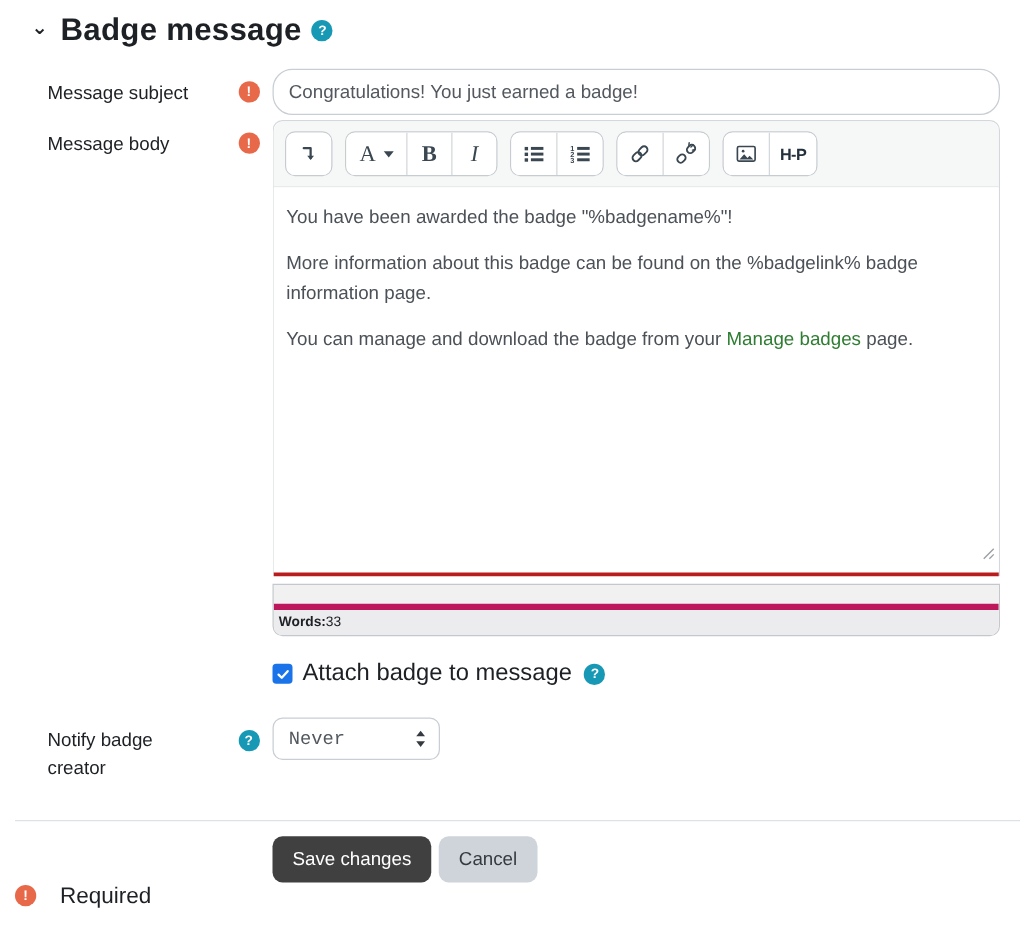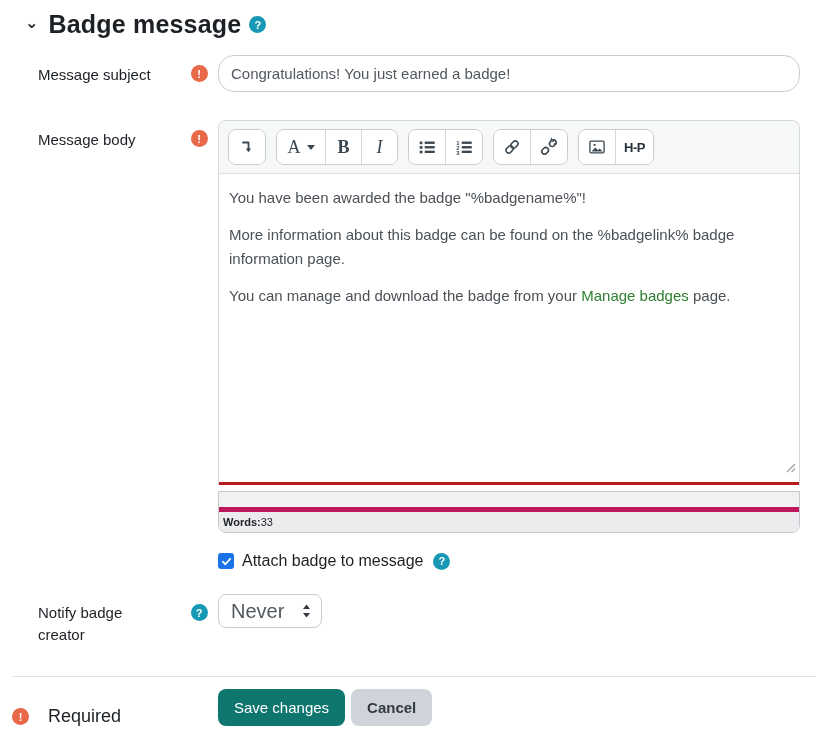--- a/index.html
+++ b/index.html
@@ -24,21 +24,21 @@
   .req-badge {
     display:inline-flex; align-items:center; justify-content:center;
     width:17px; height:17px; border-radius:50%;
     background:#e8684a; color:#fff; font-size:11px; font-weight:700; flex:0 0 auto;
   }
 
   
   .form-row { display:grid; grid-template-columns:142px 38px 582px; margin-left:38px; }
   .form-row .label-cell { font-size:15px; padding-top:9px; line-height:1.45; }
   .form-row .icon-cell { display:flex; justify-content:center; padding-top:10px; }
-  .row-subject { margin-bottom:28px; }
+  .row-subject { margin-bottom:4px; }
   .row-body { margin-bottom:18px; }
 
   .text-input {
     width:582px; height:37px; border:1px solid #c9ced4; border-radius:16px;
     padding:0 12px; font-size:15px; color:#52585e;
     font-family:"Liberation Sans","DejaVu Sans",sans-serif; background:#fff; outline:none;
   }
 
   
   .editor-wrap { width:582px; }
@@ -81,39 +81,39 @@
     display:flex; align-items:center; padding:0 4px; font-size:11px; color:#1d2125;
   }
   .word-row .wlabel { font-weight:700; }
 
   
   .row-attach { display:flex; align-items:center; margin-left:218px; margin-top:19px; }
   .checkbox {
     width:16px; height:16px; border-radius:3px; background:#1a73e8;
     display:flex; align-items:center; justify-content:center; cursor:pointer; flex:0 0 auto;
   }
-  .attach-label { font-size:16px; margin-left:8px; cursor:pointer; }
+  .attach-label { font-size:19px; margin-left:8px; cursor:pointer; }
   .row-attach .help-badge { margin-left:10px; }
 
   
   .row-notify { margin-top:24px; }
   .row-notify .label-cell { width:100px; padding-top:8px; }
   .select-box {
-    width:104px; height:34px; border:1px solid #c9ced4; border-radius:8px; background:#fff;
+    width:134px; height:34px; border:1px solid #c9ced4; border-radius:8px; background:#fff;
     display:flex; align-items:center; justify-content:space-between; padding:0 10px 0 12px;
-    font-size:20px; color:#52585e; cursor:pointer;
+    font-size:15px; color:#52585e; cursor:pointer;font-family:Liberation Mono, monospace;
   }
 
   
   .divider { border-top:1px solid #dee2e6; margin:30px 12px 0 12px; }
   .actions { margin-left:218px; margin-top:12px; display:flex; gap:6px; }
   .btn { border:none; border-radius:8px; font-size:15px; padding:0 16px; height:37px; cursor:pointer;
          font-family:"Liberation Sans","DejaVu Sans",sans-serif; }
-  .btn-save { background:#0f766e; color:#fff; }
-  .btn-cancel { background:#ced4da; color:#343a40;font-weight:bold; }
+  .btn-save { background:#404040; color:#fff; }
+  .btn-cancel { background:#ced4da; color:#343a40; }
 
   
   .req-footer { position:absolute; left:12px; bottom:22px; display:flex; align-items:center; }
   .req-footer-text { font-size:18px; margin-left:19px; }
 </style>
 </head>
 <body>
 
 <div class="page">
 

